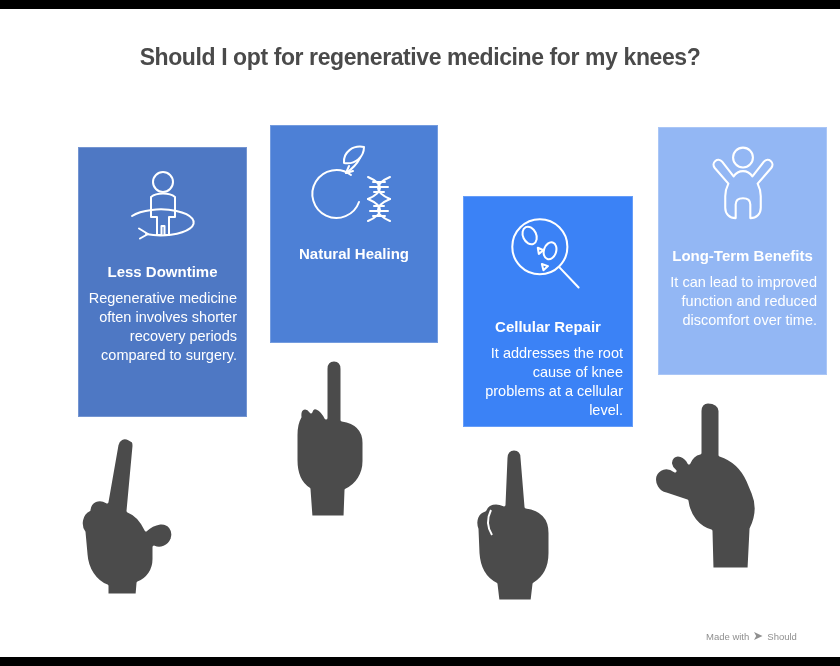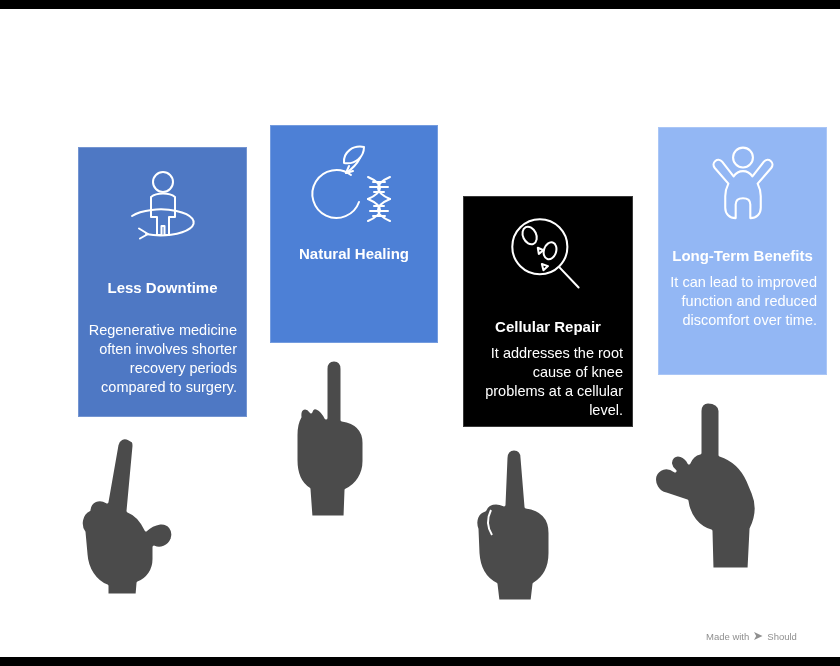--- a/index.html
+++ b/index.html
@@ -32,22 +32,23 @@
              font-size:9.5px;color:#8f8f8f;}
   .watermark svg{display:block;}
 </style>
 </head>
 <body>
 
 <div class="canvas">
 
   <div class="bar bar-top"></div>
 
+  <div class="title">Should I opt for regenerative medicine for my knees?</div>
 
-  <div class="card card-1" style="background-color: rgb(78, 120, 196); gap: 16px;">
+  <div class="card card-1" style="background-color: rgb(78, 120, 196);">
     <div class="iconbox">
       <svg class="icon" width="90" height="90" viewBox="0 0 90 90">
         <circle cx="45" cy="16" r="10"></circle>
         <path d="M33,31 C36,28.5 40,27.5 45,27.5 C50,27.5 54,28.5 57,31 L57,51 L51,51 L51,69 L46.5,69 L46.5,60 L43.5,60 L43.5,69 L39,69 L39,51 L33,51 Z"></path>
         <path d="M14,50 A33,13 0 1 1 28,68"></path>
         <path d="M21,62.5 L30,68 L22,72.5"></path>
       </svg>
     </div>
     <h2>Less Downtime</h2>
     <p>Regenerative medicine often involves shorter recovery periods compared to surgery.</p>
@@ -64,21 +65,21 @@
         <path d="M86,38 C70,45 70,53 86,60"></path>
         <path d="M64,60 C80,67 80,75 64,82"></path>
         <path d="M86,60 C70,67 70,75 86,82"></path>
         <path d="M69,43 L81,43 M66,48 L84,48 M70,53 L80,53"></path>
         <path d="M70,67 L80,67 M66,72 L84,72 M69,77 L81,77"></path>
       </svg>
     </div>
     <h2>Natural Healing</h2>
   </div>
 
-  <div class="card card-3" style="background-color: #000000;">
+  <div class="card card-3" style="background-color: #3b82f6;">
     <div class="iconbox">
       <svg class="icon" width="102" height="102" viewBox="0 0 100 100">
         <circle cx="42" cy="36" r="27"></circle>
         <line x1="61" y1="56" x2="80" y2="76"></line>
         <ellipse cx="32" cy="25" rx="6.5" ry="9" transform="rotate(-25 32 25)"></ellipse>
         <ellipse cx="52" cy="40" rx="6" ry="8.5" transform="rotate(18 52 40)"></ellipse>
         <path d="M40,37 l5.5,2.5 -4.5,3.5 z"></path>
         <path d="M44,53 l6,2 -4.5,4 z"></path>
       </svg>
     </div>

